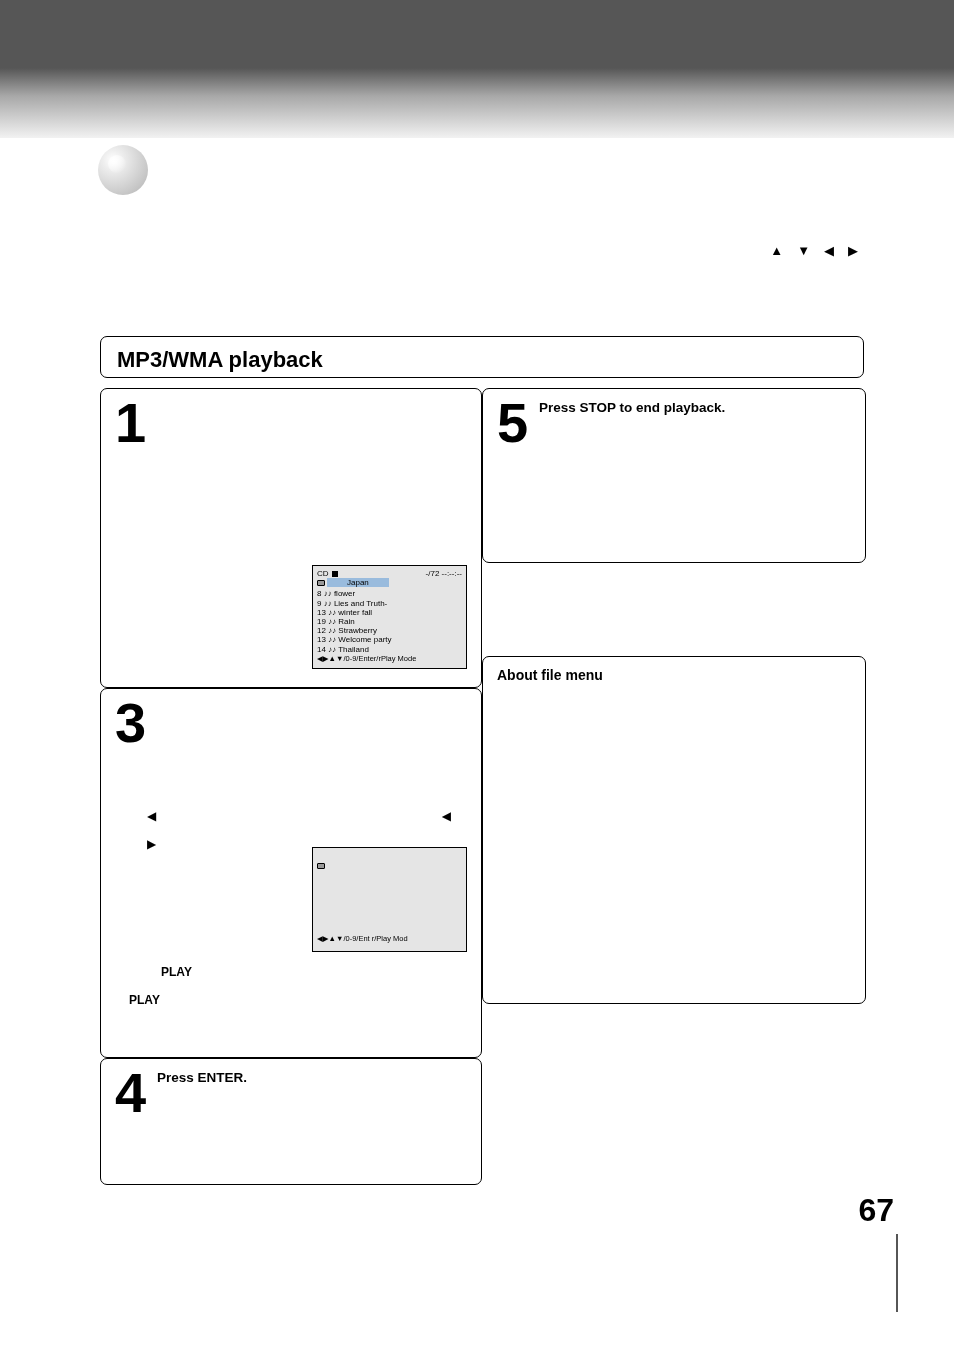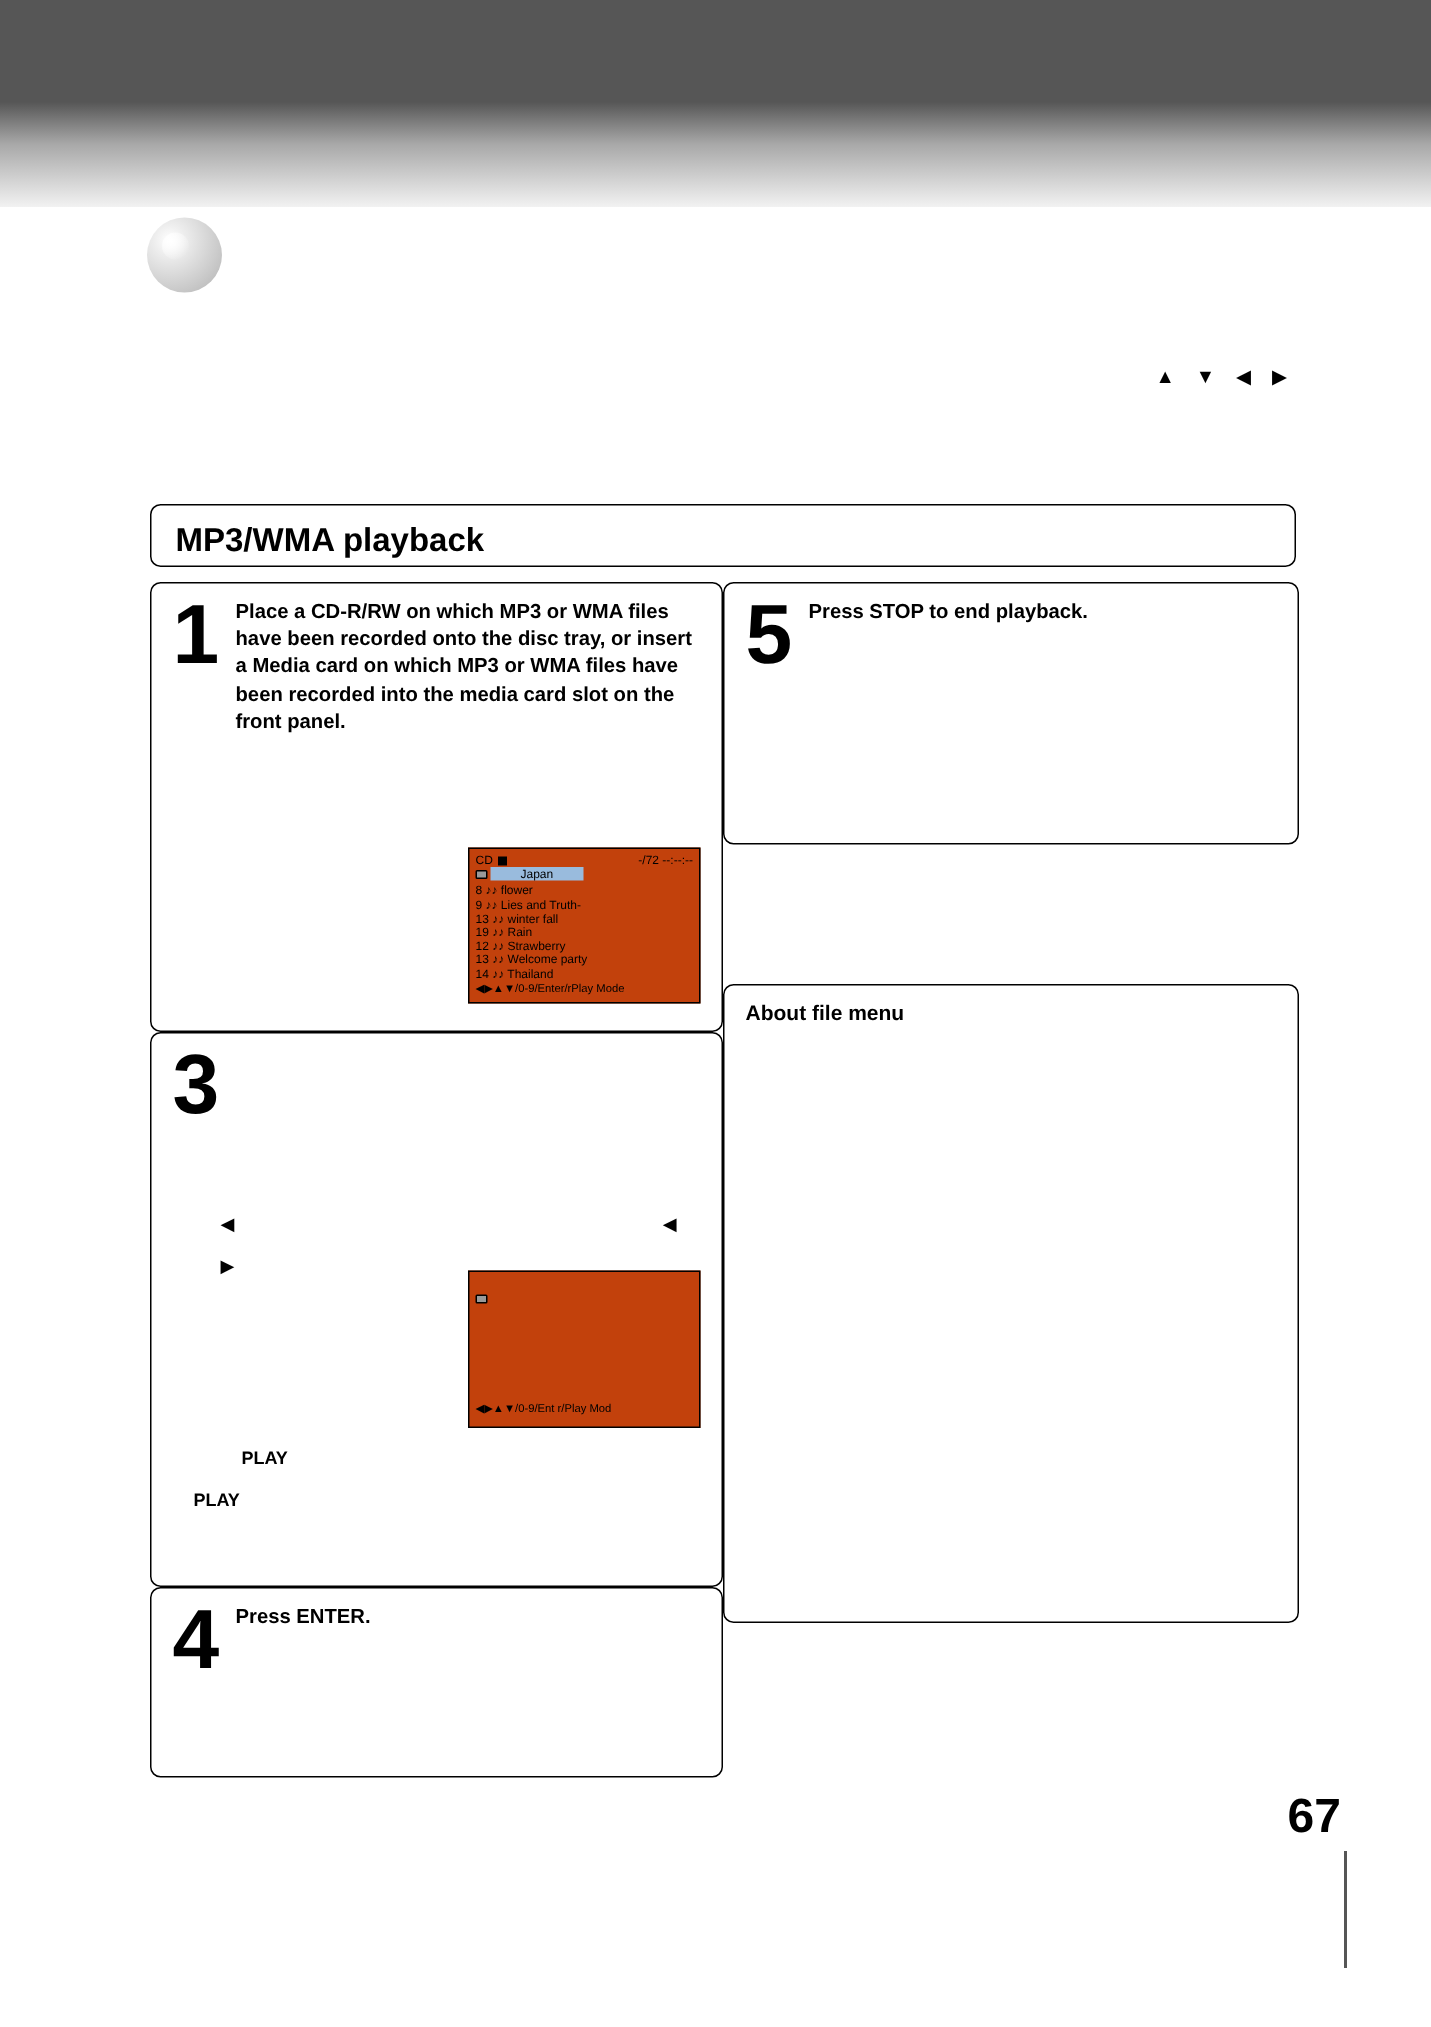--- a/index.html
+++ b/index.html
@@ -20,30 +20,30 @@
   .box-title { position: absolute; left: 100px; top: 336px; width: 764px; height: 42px; border:1px solid #000; border-radius:7px; padding: 10px 16px; }
   .box-title h2 { font-size: 22px; font-weight: bold; }
 
   .box-left { left: 100px; width: 382px; }
   .box-right { left: 482px; width: 384px; }
 
   .box1 { top: 388px; height: 300px; }
   .box2 { top: 688px; height: 370px; }
   .box3 { top: 1058px; height: 127px; }
   .box5 { top: 388px; height: 175px; }
-  .box-about { top: 656px; height: 426px; }
+  .box-about { top: 656px; height: 348px; }
 
   .stepnum { font-size: 56px; font-weight: bold; line-height: 0.85; float: left; width: 36px; }
   .stepbody { margin-left: 42px; font-size: 13.5px; font-weight: bold; line-height: 1.35; }
   .clearfix::after { content:""; display:block; clear:both; }
 
   .about-heading { font-size: 14px; font-weight: bold; margin-bottom: 8px; }
 
   
-  .osd { position: absolute; border: 1px solid #000; background: #c2410c; font-size: 8px; line-height: 1.15; padding: 3px 4px; width: 155px; }
+  .osd { position: absolute; border: 1px solid #000; background: #e5e5e5; font-size: 8px; line-height: 1.15; padding: 3px 4px; width: 155px; }
   .osd1 { right: 14px; bottom: 18px; height: 104px; }
   .osd2 { right: 14px; top: 158px; height: 105px; }
   .osd .hdr { font-size: 8px; }
   .osd .hdr .sq { display:inline-block; width:6px; height:6px; background:#000; margin:0 1px; vertical-align:middle; }
   .osd .folder { display:inline-block; width:8px; height:6px; background:#999; border:1px solid #000; border-radius:1px; margin-right:2px; vertical-align:middle; }
   .osd .sel { background:#9bd; display:inline-block; padding:0 20px; }
   .osd .cols { display:flex; gap:6px; margin-top:2px; }
   .osd .col { flex:1; }
   .osd .btm { font-size:7.5px; margin-top:1px; }
 
@@ -63,21 +63,20 @@
   <span>◀</span>
   <span>▶</span>
 </div>
 
 <div class="box-title">
   <h2>MP3/WMA playback</h2>
 </div>
 
 <div class="box box-left box1 clearfix">
   <div class="stepnum">1</div>
-  <div class="stepbody">Place a CD-R/RW on which MP3 or WMA files have been recorded onto the disc tray, or insert a Media card on which MP3 or WMA files have been recorded into the media card slot on the front panel.</div>
 
   <div class="osd osd1">
     <div class="hdr">
       <span>CD</span>
       <span class="sq"></span>
       <span style="float:right">-/72   --:--:--</span>
     </div>
     <div><span class="folder"></span><span class="sel">Japan</span></div>
     <div class="cols">
       <div class="col">

